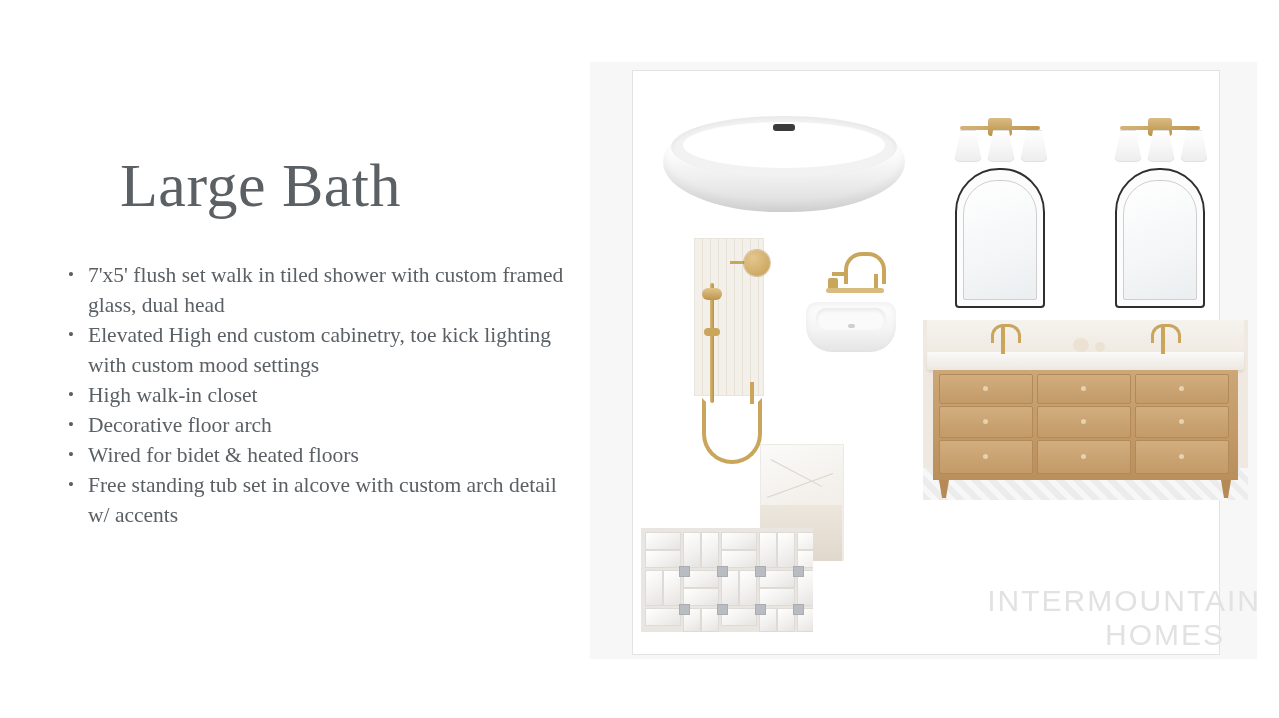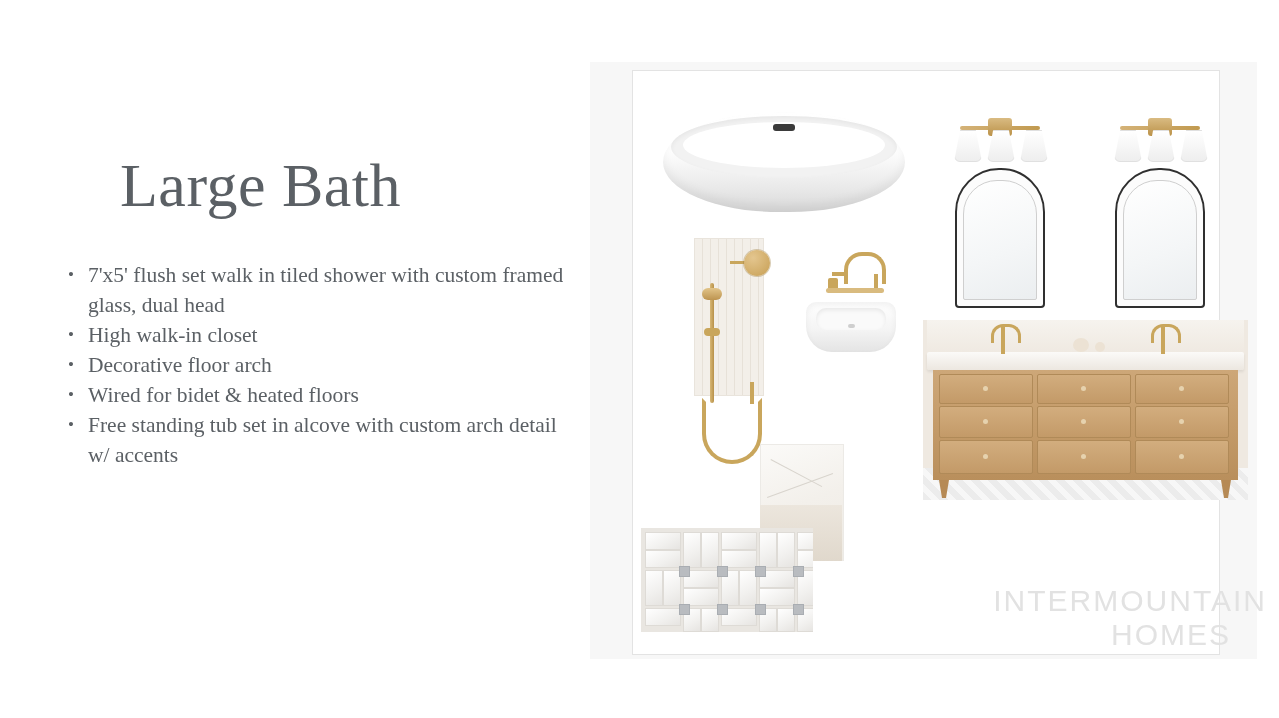--- a/index.html
+++ b/index.html
@@ -80,21 +80,21 @@
     width: 586px;
     height: 583px;
     background: #ffffff;
     border: 1px solid #e3e3e3;
     overflow: hidden;
   }
 
   
   .watermark {
     position: absolute;
-    right: 12px;
+    right: 18px;
     bottom: 68px;
     text-align: right;
     color: #e2e2e2;
     font-family: "Liberation Sans", sans-serif;
     letter-spacing: 2px;
     line-height: 1;
     pointer-events: none;
   }
   .watermark .wm1 { font-size: 30px; display: block; }
   .watermark .wm2 { font-size: 30px; display: block; margin-top: 4px; margin-right: 36px;}
@@ -411,20 +411,21 @@
 </style>
 </head>
 <body>
 
 <div class="left-col">
 
   <div class="page-title">Large Bath</div>
 
   <ul class="bullet-list">
     <li class="bullet-item">7'x5' flush set walk in tiled shower with custom framed glass, dual head</li>
+    <li class="bullet-item">Elevated High end custom cabinetry, toe kick lighting with custom mood settings</li>
     <li class="bullet-item">High walk-in closet</li>
     <li class="bullet-item">Decorative floor arch</li>
     <li class="bullet-item">Wired for bidet &amp; heated floors</li>
     <li class="bullet-item">Free standing tub set in alcove with custom arch detail w/ accents</li>
   </ul>
 
 </div>
 
 <div class="board-outer">
   <div class="board-inner"></div>

